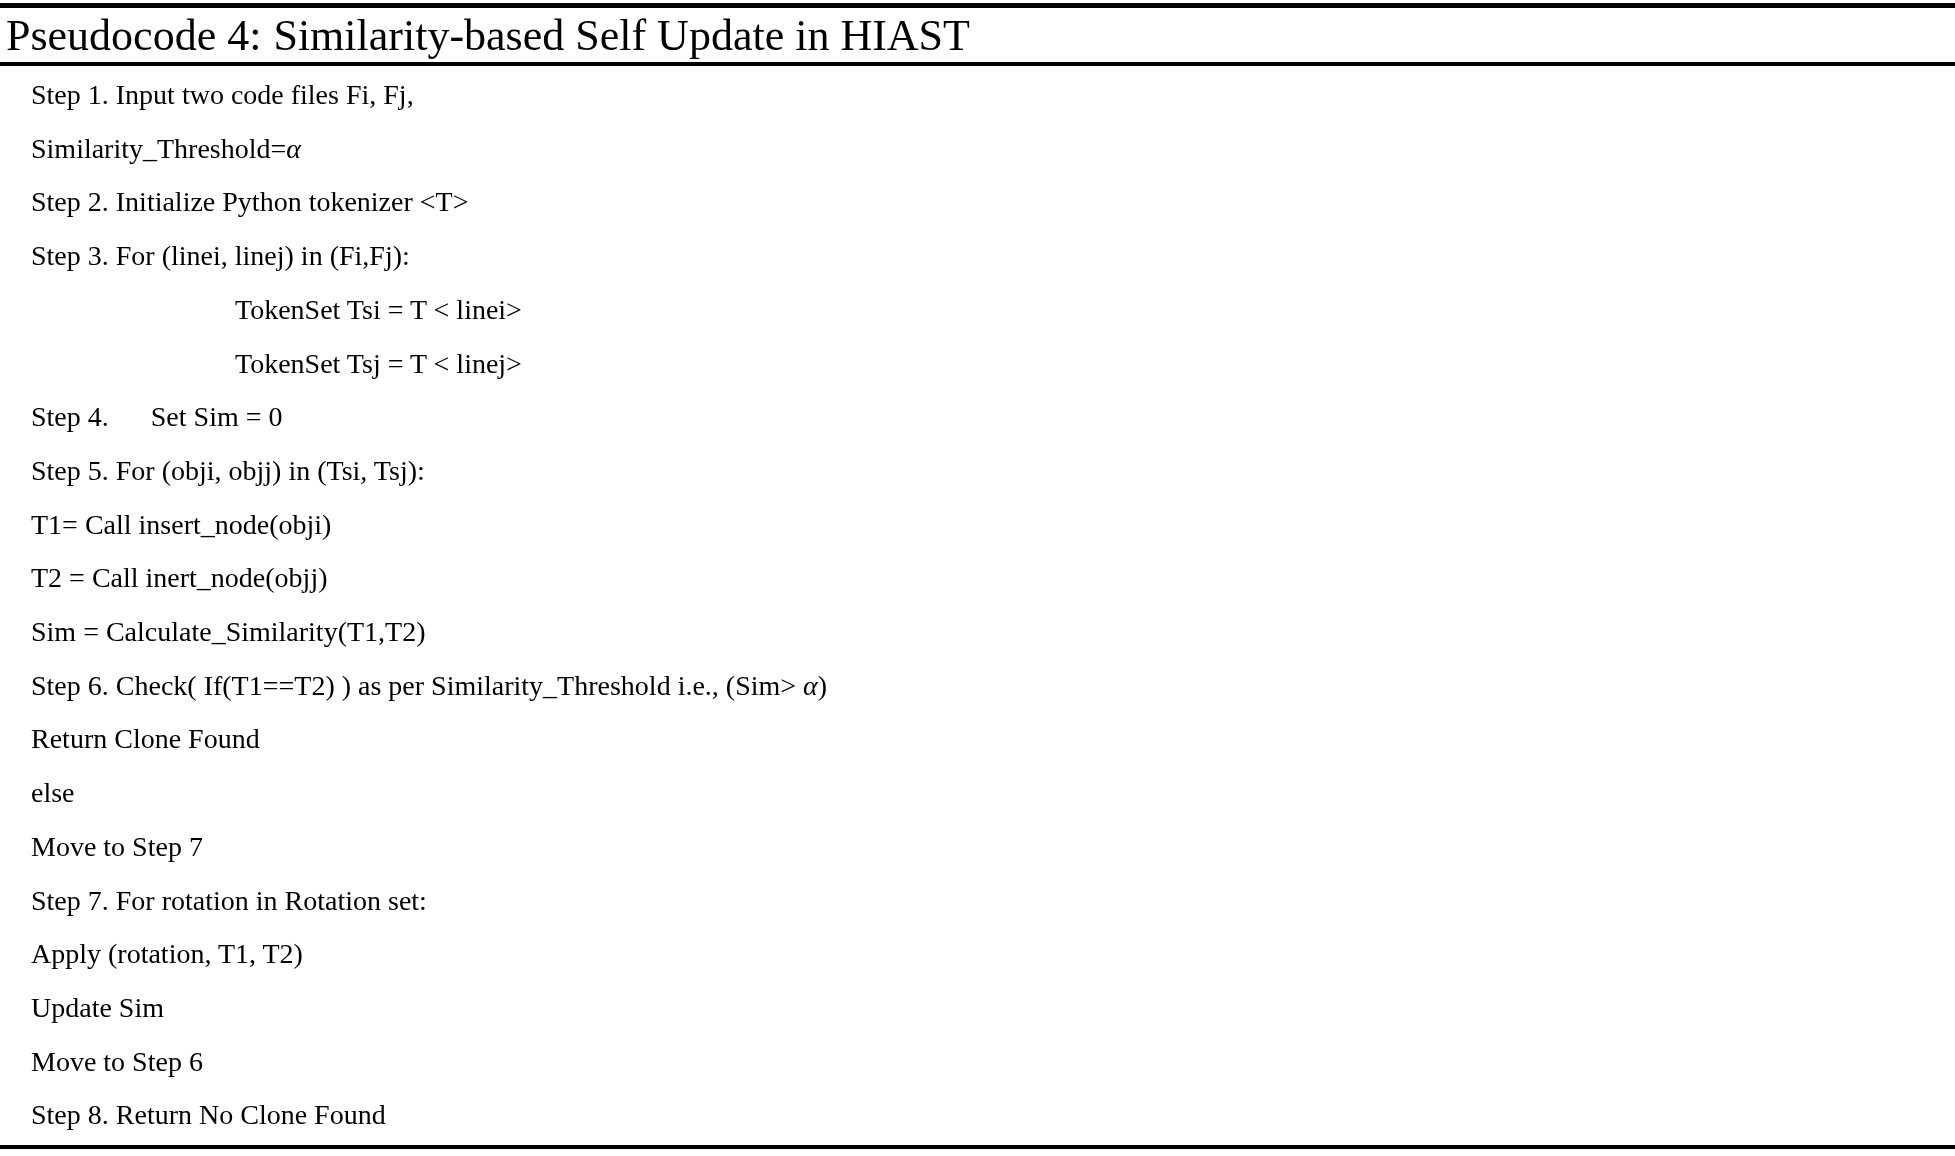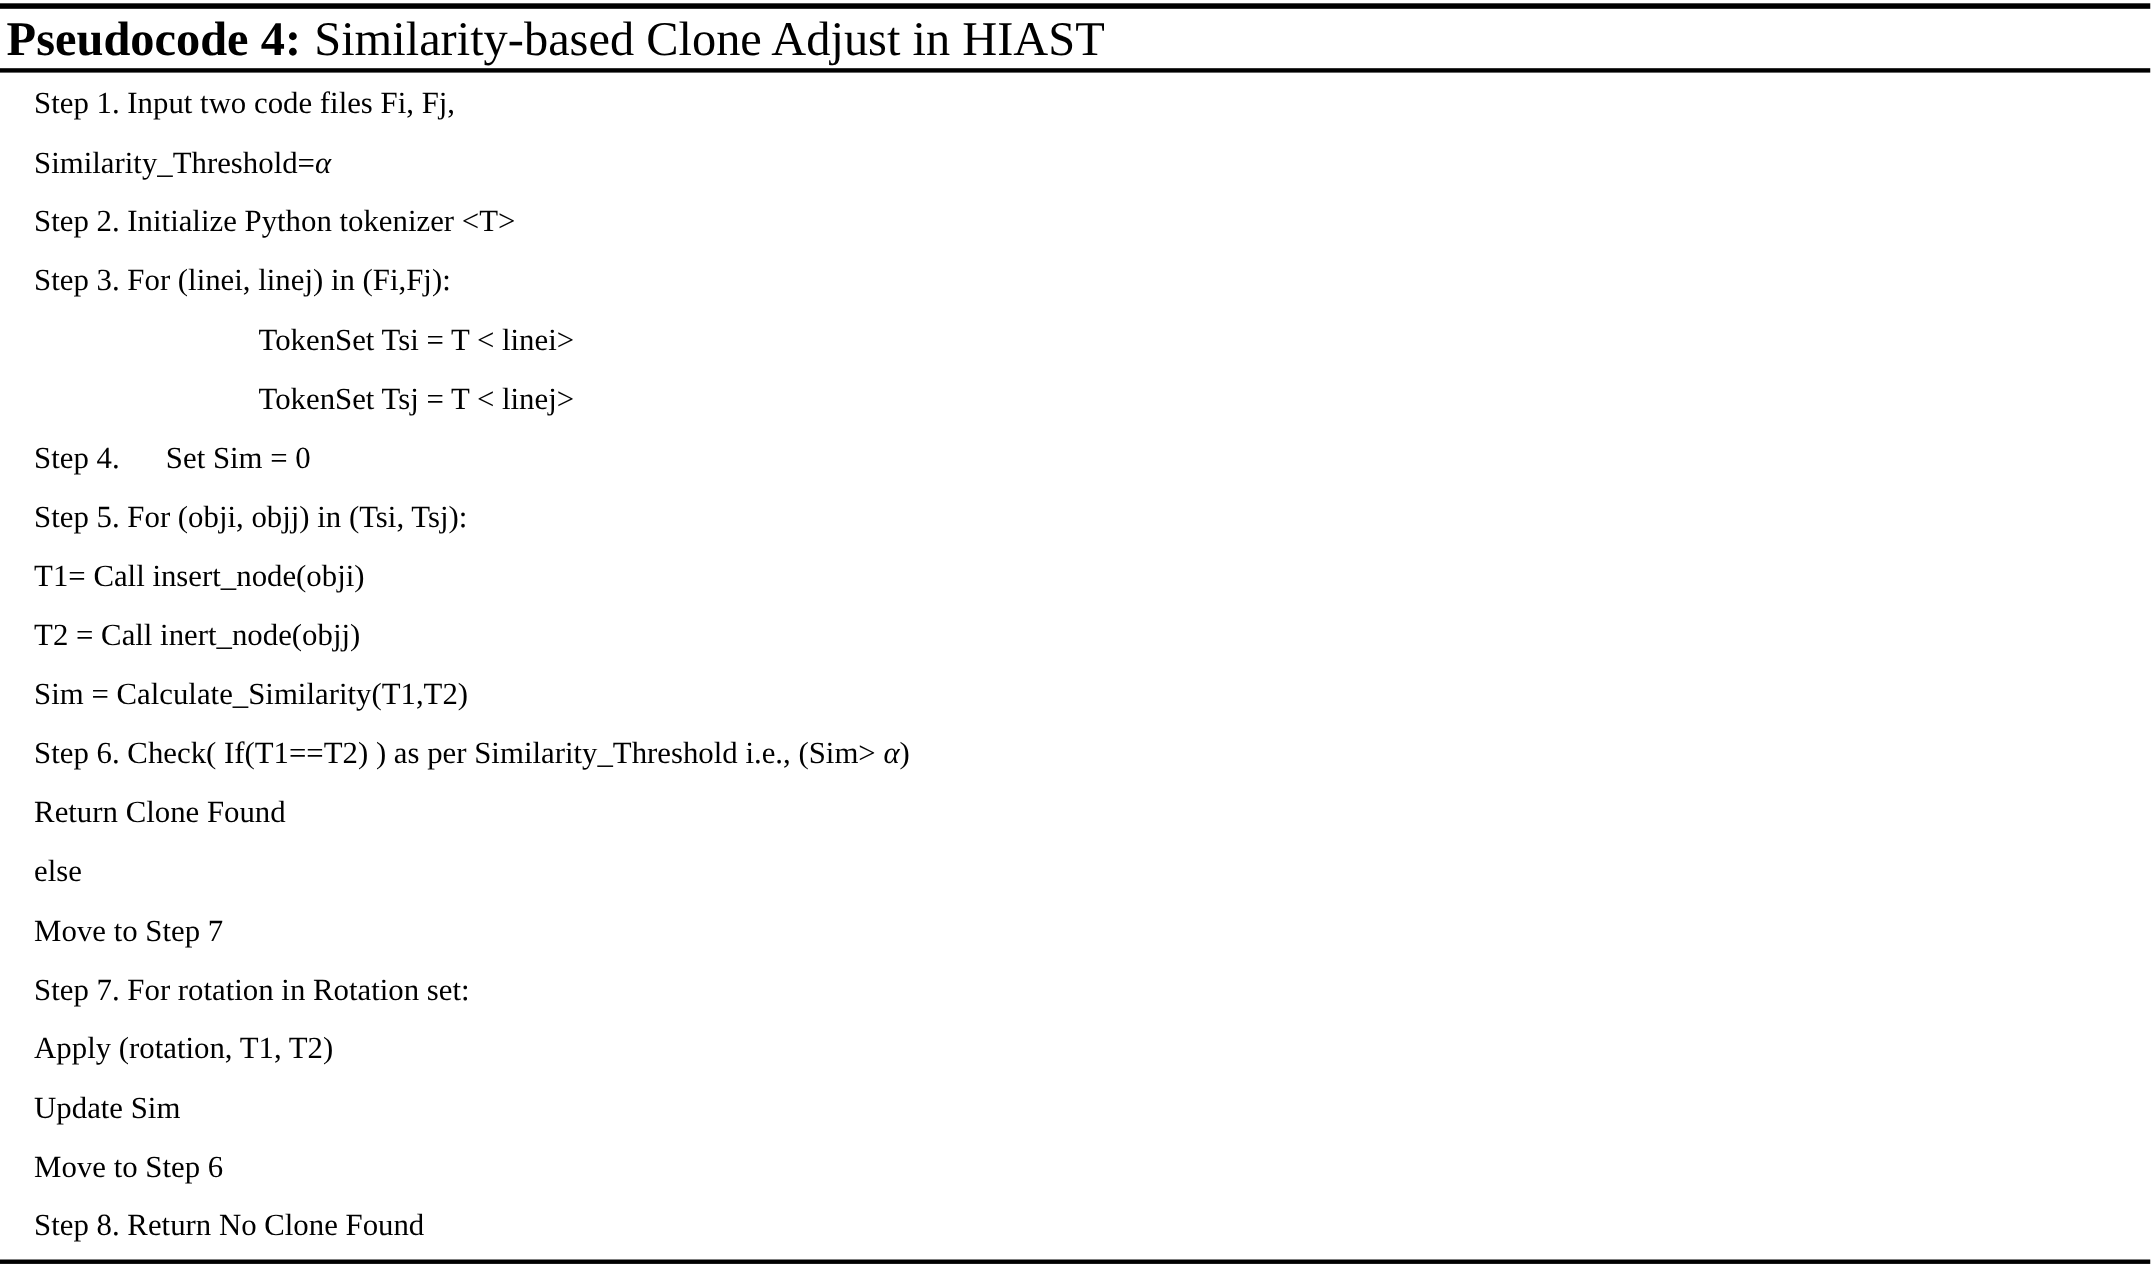--- a/index.html
+++ b/index.html
@@ -25,36 +25,36 @@
   .rule-mid { }
   .rule-bottom { margin-top: 3px; }
   .caption {
     height: 54px;
     display: flex;
     align-items: center;
     font-size: 44px;
     padding-left: 6px;
     white-space: pre;
   }
-  .caption .label { font-weight: bold; margin-right: 12px; }
+  .caption .label { font-weight: normal; margin-right: 12px; }
   .body {
     padding: 2px 0 0 31px;
     font-size: 28px;
     line-height: 53.7px;
     white-space: pre;
   }
   .line { min-height: 53.7px; }
   .line.indent { padding-left: 204px; font-family: Liberation Serif, serif; }
   .alpha { font-style: italic; }
 </style>
 </head>
 <body>
 
 <div class="algo">
   <div class="rule rule-top"></div>
   <div class="caption">
     <span class="label">Pseudocode 4:</span>
-    <span class="title">Similarity-based Clone Adjust in HIAST</span>
+    <span class="title">Similarity-based Self Update in HIAST</span>
   </div>
   <div class="rule rule-mid"></div>
   <div class="body"><div class="line">Step 1. Input two code files Fi, Fj,</div><div class="line">Similarity_Threshold=<span class="alpha">α</span></div><div class="line">Step 2. Initialize Python tokenizer &lt;T&gt;</div><div class="line">Step 3. For (linei, linej) in (Fi,Fj):</div><div class="line indent">TokenSet Tsi = T &lt; linei&gt;</div><div class="line indent">TokenSet Tsj = T &lt; linej&gt;</div><div class="line">Step 4.      Set Sim = 0</div><div class="line">Step 5. For (obji, objj) in (Tsi, Tsj):</div><div class="line">T1= Call insert_node(obji)</div><div class="line">T2 = Call inert_node(objj)</div><div class="line">Sim = Calculate_Similarity(T1,T2)</div><div class="line">Step 6. Check( If(T1==T2) ) as per Similarity_Threshold i.e., (Sim&gt; <span class="alpha">α</span>)</div><div class="line">Return Clone Found</div><div class="line">else</div><div class="line">Move to Step 7</div><div class="line">Step 7. For rotation in Rotation set:</div><div class="line">Apply (rotation, T1, T2)</div><div class="line">Update Sim</div><div class="line">Move to Step 6</div><div class="line">Step 8. Return No Clone Found</div></div>
   <div class="rule rule-bottom"></div>
 </div>
 
 </body></html>

